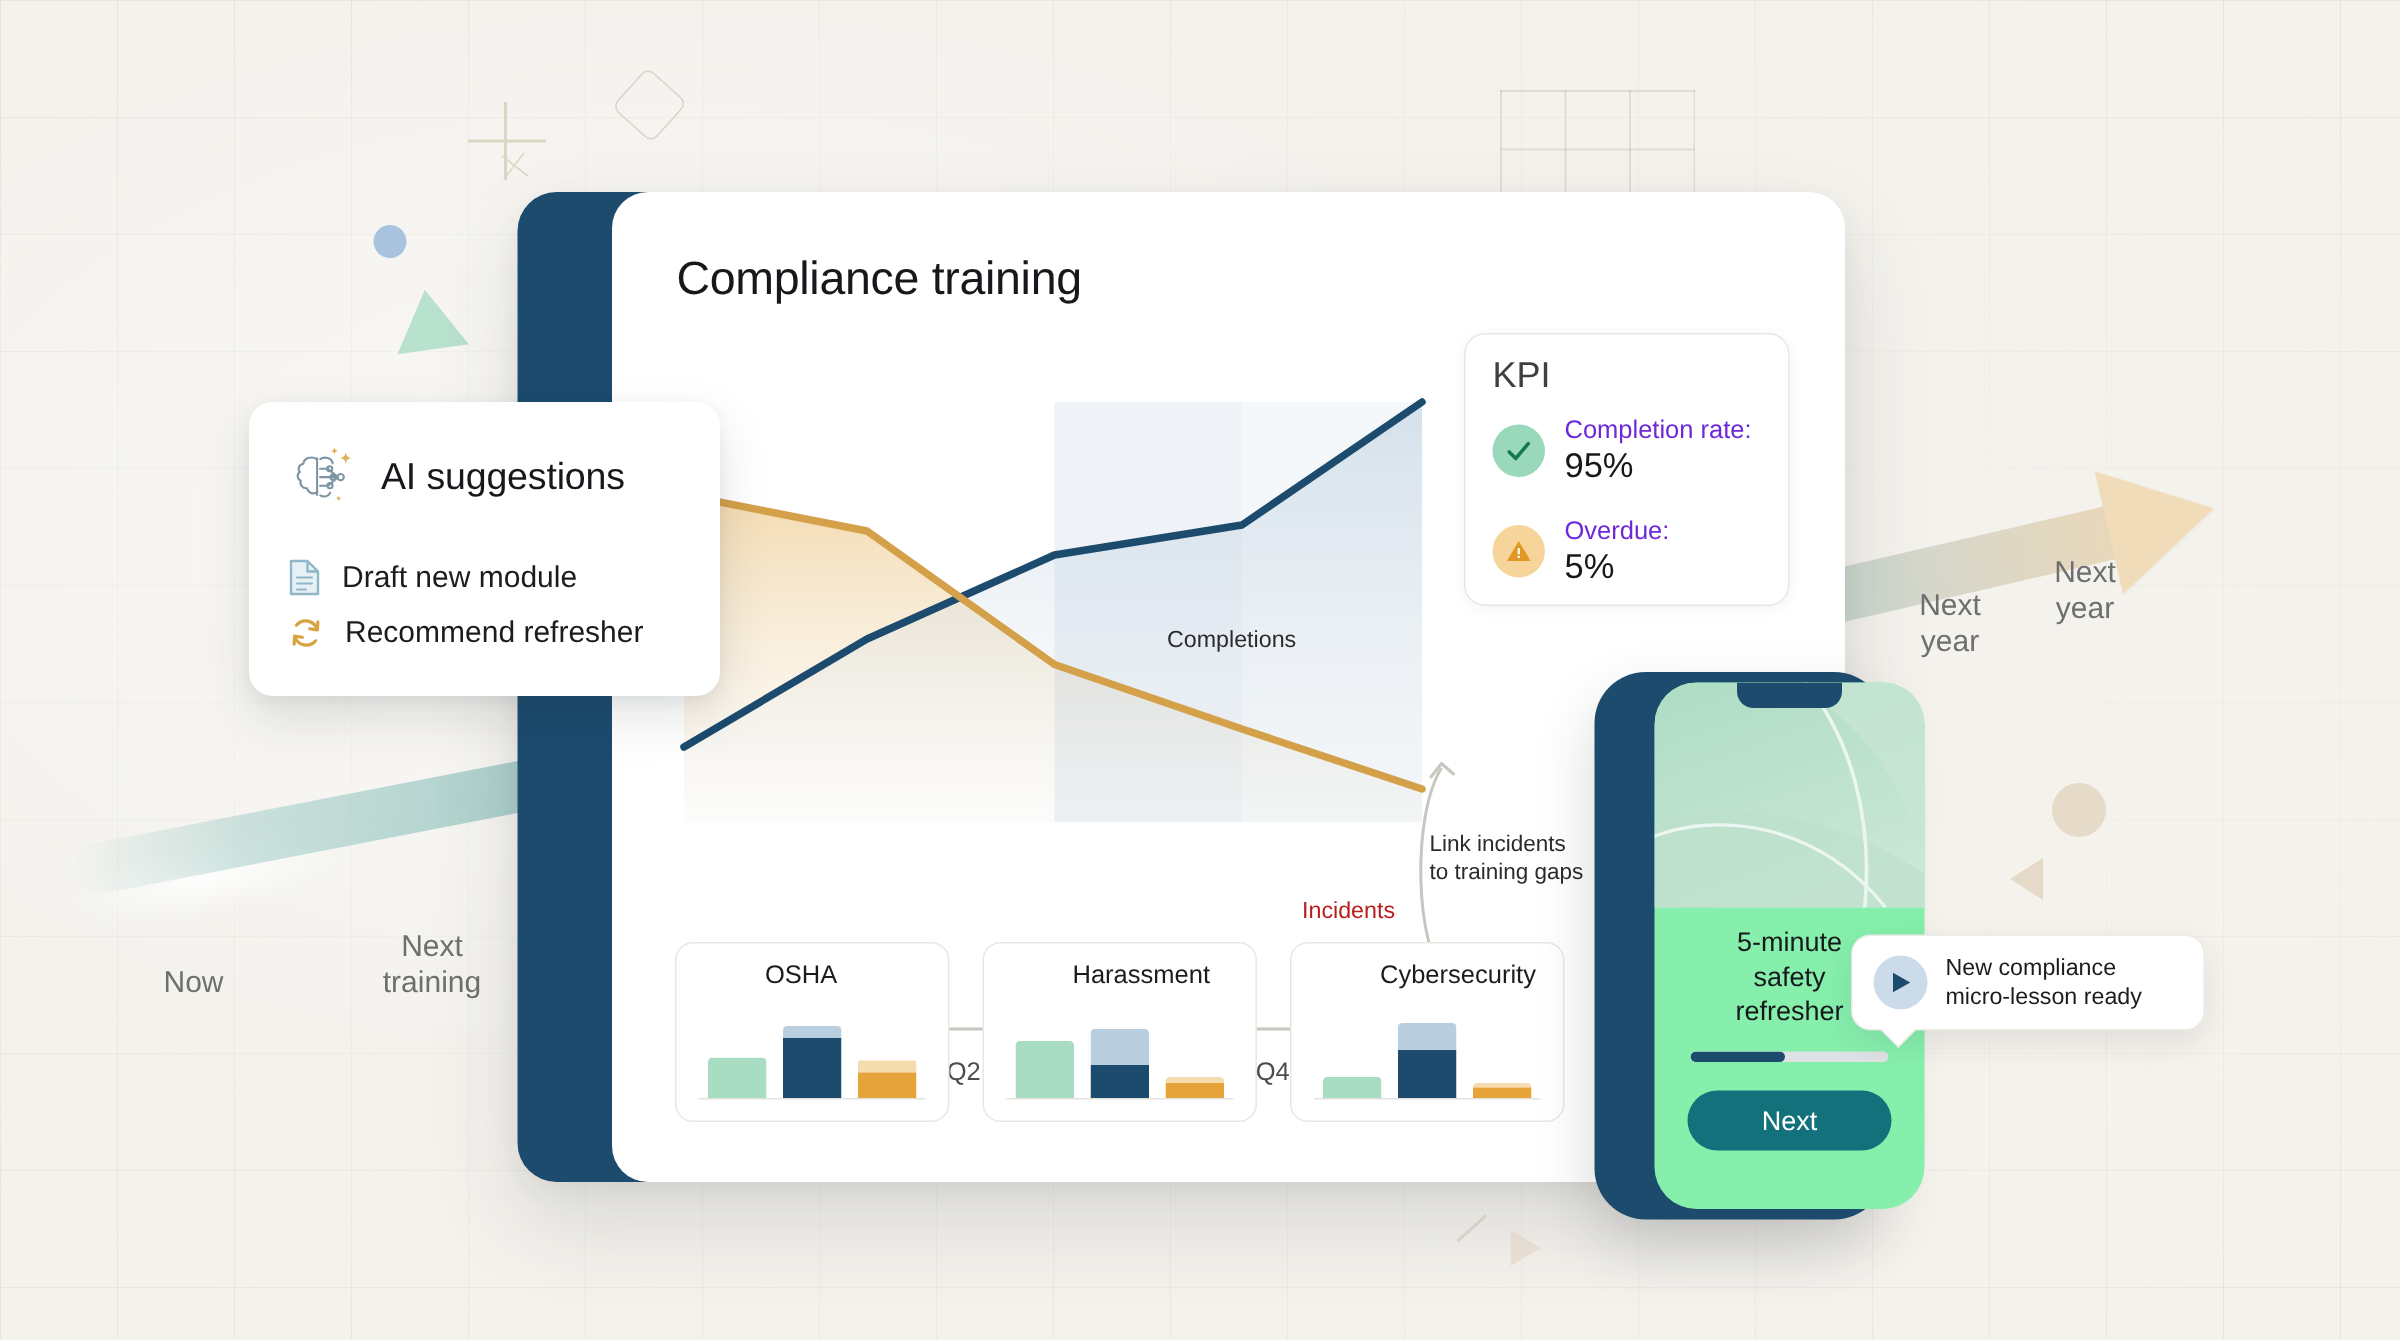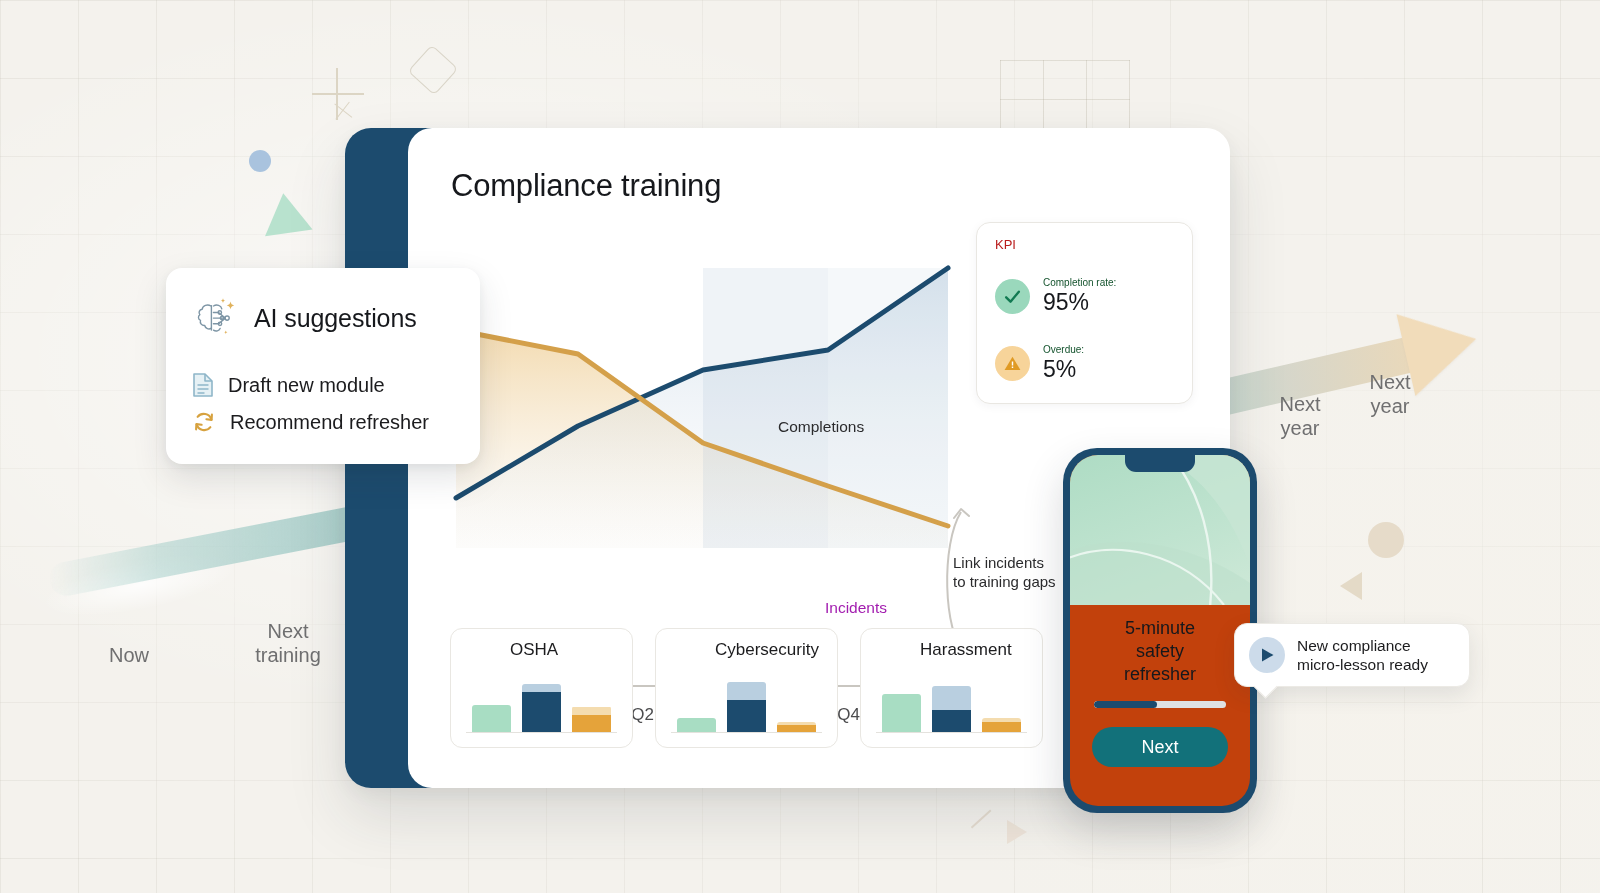--- a/index.html
+++ b/index.html
@@ -92,36 +92,36 @@
     background:#ffffff;overflow:hidden;
   }
   .dash-title{position:absolute;left:43px;top:40px;font-size:31px;letter-spacing:-.2px;color:#16181c;}
 
   
   .kpi{
     position:absolute;left:568px;top:94px;width:215px;height:180px;
     background:#fff;border:1px solid #e9e7e2;border-radius:14px;
     box-shadow:0 2px 10px rgba(40,45,55,.05);
   }
-  .kpi-title{position:absolute;left:18px;top:14px;font-size:13px;color:#b91c1c;}
+  .kpi-title{position:absolute;left:18px;top:14px;font-size:24px;color:#404040;}
   .kpi-row{position:absolute;left:18px;display:flex;align-items:center;gap:13px;}
   .kpi-row.r1{top:54px;} .kpi-row.r2{top:121px;}
   .kpi-badge{width:35px;height:35px;border-radius:50%;display:flex;align-items:center;justify-content:center;flex:none;}
   .kpi-badge.ok{background:#9ad8bc;}
   .kpi-badge.warn{background:#f7d49a;}
   .kpi-txt{line-height:1.12;}
-  .kpi-lbl{font-size:10px;color:#14532d;}
+  .kpi-lbl{font-size:17px;color:#6d28d9;}
   .kpi-val{font-size:23px;color:#16181c;margin-top:2px;}
 
   
   .chart{position:absolute;left:40px;top:130px;width:530px;height:300px;}
   .chart svg{display:block;}
   .series-label{position:absolute;font-size:15.5px;}
   .lbl-completions{left:330px;top:160px;color:#2b2b2d;}
-  .lbl-incidents{left:377px;top:341px;color:#a21caf;}
+  .lbl-incidents{left:420px;top:341px;color:#b91c1c;}
   .axis-x{position:absolute;left:44px;top:427px;width:505px;height:2px;background:#c9c6c0;}
   .axis-arrow{position:absolute;left:545px;top:420px;width:0;height:0;
     border-top:6px solid transparent;border-bottom:6px solid transparent;border-left:11px solid #c9c6c0;}
   .axis-x-name{position:absolute;left:562px;top:417px;font-size:17px;color:#4c4c4e;}
   .xticks{position:absolute;left:40px;top:447px;width:515px;display:flex;}
   .xtick{font-size:17px;color:#4c4c4e;text-align:center;}
 
   
   .anno{position:absolute;left:505px;top:295px;width:128px;font-size:15px;line-height:19px;color:#2b2b2d;}
   .anno-arc{position:absolute;left:487px;top:246px;width:40px;height:155px;}
@@ -151,21 +151,21 @@
   .ai-item.i1{top:104px;} .ai-item.i2{top:142px;}
   .ai-item-txt{font-size:20px;color:#1c1c1e;}
 
   
   .phone{
     position:absolute;left:1063px;top:448px;width:194px;height:365px;
     background:#1c4b6e;border-radius:34px;
     box-shadow:0 18px 40px rgba(40,45,55,.18);
     padding:7px;box-sizing:border-box;
   }
-  .phone-screen{width:100%;height:100%;background:#c2410c;border-radius:28px;overflow:hidden;position:relative;}
+  .phone-screen{width:100%;height:100%;background:#86efac;border-radius:28px;overflow:hidden;position:relative;margin-left:33px;}
   .phone-hero{position:absolute;left:0;top:0;width:100%;height:150px;
     background:linear-gradient(160deg,#aedcc4 0%,#bfe3cf 55%,#cfe9d8 100%);}
   .phone-hero svg{position:absolute;inset:0;}
   .phone-notch{position:absolute;left:50%;top:0;transform:translateX(-50%);width:70px;height:17px;background:#1c4b6e;border-radius:0 0 11px 11px;}
   .phone-title{position:absolute;left:12px;right:12px;top:162px;text-align:center;font-size:18px;line-height:23px;color:#16181c;}
   .phone-progress{position:absolute;left:24px;right:24px;top:246px;height:7px;border-radius:4px;background:#dfe2e4;overflow:hidden;}
   .phone-progress .fill{height:100%;background:#1c4b6e;border-radius:4px;}
   .phone-btn{position:absolute;left:22px;right:22px;top:272px;height:40px;border-radius:21px;background:#12717a;
     color:#fff;font-size:18px;display:flex;align-items:center;justify-content:center;}
 
@@ -317,49 +317,49 @@
               <div class="seg navy" style="height:85%"></div>
             </div>
           <div class="bar" style="height:44%;">
               <div class="seg orange-top" style="height:34%"></div>
               <div class="seg orange" style="height:66%"></div>
             </div>
         </div>
       </div>
 
       <div class="mini">
+        <div class="mini-title">Harassment</div>
+        <div class="mini-plot">
+          <div class="bar" style="height:66%;">
+              <div class="seg green" style="height:100%"></div>
+            </div>
+          <div class="bar" style="height:80%;">
+              <div class="seg navy-top" style="height:53%"></div>
+              <div class="seg navy" style="height:47%"></div>
+            </div>
+          <div class="bar" style="height:24%;">
+              <div class="seg orange-top" style="height:26%"></div>
+              <div class="seg orange" style="height:74%"></div>
+            </div>
+        </div>
+      </div>
+
+      <div class="mini">
         <div class="mini-title">Cybersecurity</div>
         <div class="mini-plot">
           <div class="bar" style="height:24%;">
               <div class="seg green" style="height:100%"></div>
             </div>
           <div class="bar" style="height:86%;">
               <div class="seg navy-top" style="height:35%"></div>
               <div class="seg navy" style="height:65%"></div>
             </div>
           <div class="bar" style="height:17%;">
               <div class="seg orange-top" style="height:30%"></div>
               <div class="seg orange" style="height:70%"></div>
-            </div>
-        </div>
-      </div>
-
-      <div class="mini">
-        <div class="mini-title">Harassment</div>
-        <div class="mini-plot">
-          <div class="bar" style="height:66%;">
-              <div class="seg green" style="height:100%"></div>
-            </div>
-          <div class="bar" style="height:80%;">
-              <div class="seg navy-top" style="height:53%"></div>
-              <div class="seg navy" style="height:47%"></div>
-            </div>
-          <div class="bar" style="height:24%;">
-              <div class="seg orange-top" style="height:26%"></div>
-              <div class="seg orange" style="height:74%"></div>
             </div>
         </div>
       </div>
     </div>
   </div>
 
   <div class="ai-card">
     <div class="ai-head">
       <svg width="52" height="52" viewBox="0 0 52 52">
         <g fill="none" stroke="#7d95a5" stroke-width="1.4" stroke-linecap="round" stroke-linejoin="round">

